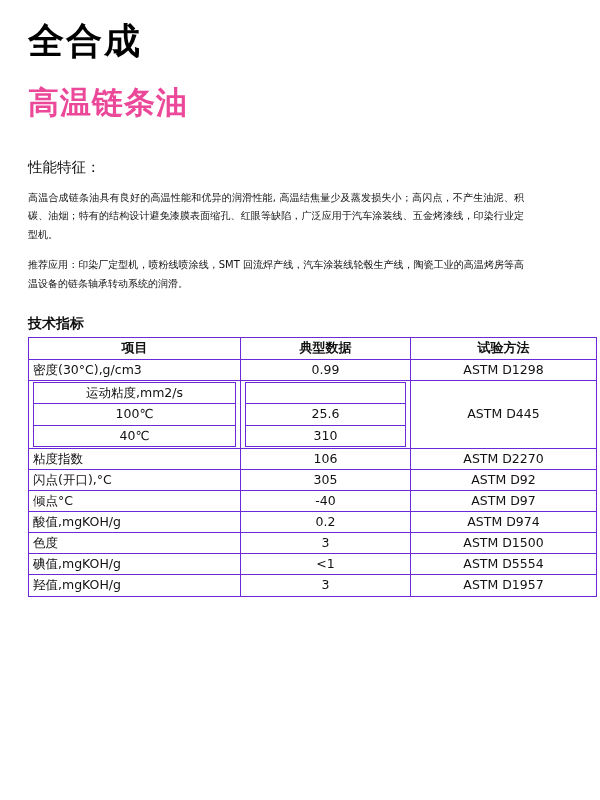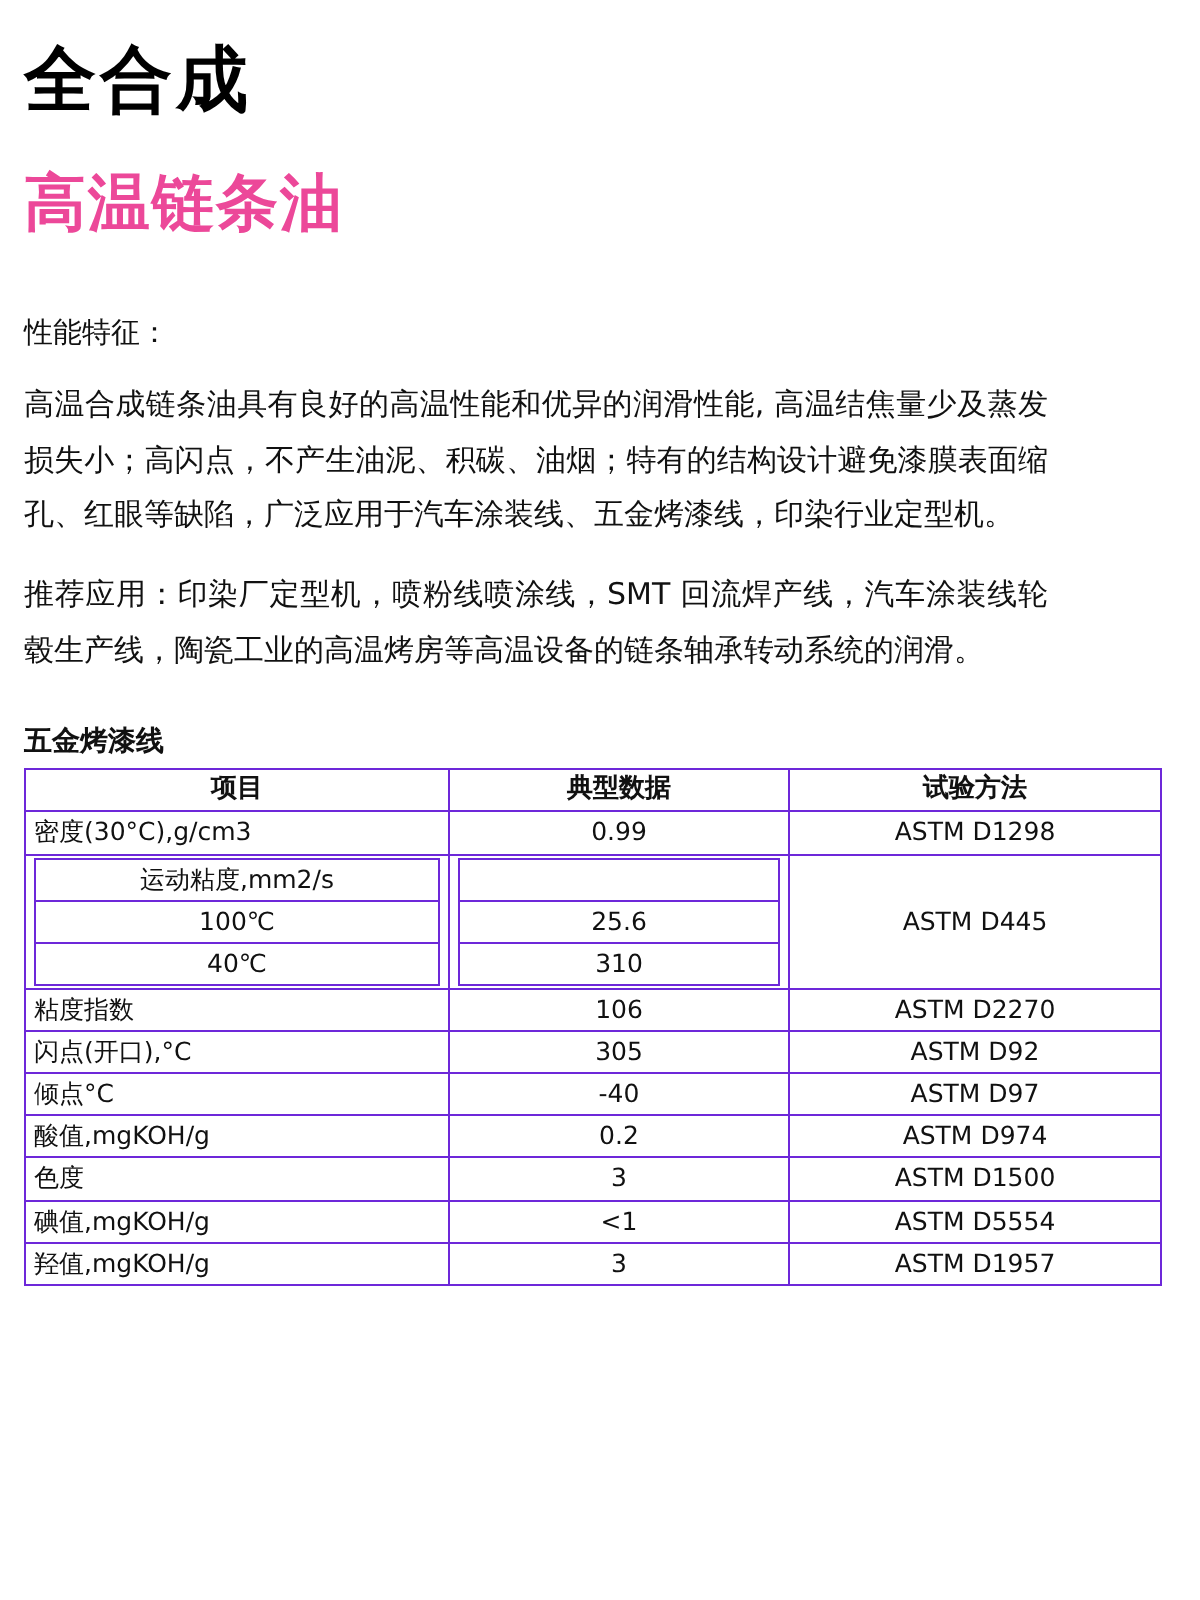--- a/index.html
+++ b/index.html
@@ -12,21 +12,21 @@
     background: #ffffff;
     font-family: "DejaVu Sans", "Liberation Sans", sans-serif;
     color: #111111;
     overflow: hidden;
   }
   .page {
     position: relative;
     width: 544px;
     height: 800px;
     box-sizing: border-box;
-    padding: 14px 16px 0 8px;
+    padding: 14px 16px 0 24px;
   }
   .title-main {
     font-size: 36px;
     font-weight: bold;
     color: #000000;
     letter-spacing: 2px;
     line-height: 1.15;
     margin: 6px 0 0 4px;
   }
   .title-sub {
@@ -37,21 +37,21 @@
     line-height: 1.15;
     margin: 24px 0 0 4px;
   }
   .section-label {
     font-size: 14.5px;
     color: #111111;
     margin: 36px 0 0 4px;
     line-height: 1.5;
   }
   .para {
-    font-size: 15px;
+    font-size: 10px;
     color: #111111;
     line-height: 1.85;
     margin: 10px 4px 0 4px;
     text-align: justify;
   }
   .para2 {
     margin-top: 12px;
   }
   .tech-label {
     font-size: 14px;
@@ -112,21 +112,21 @@
 
   <div class="title-main">全合成</div>
   <div class="title-sub">高温链条油</div>
 
   <div class="section-label">性能特征：</div>
 
   <div class="para">高温合成链条油具有良好的高温性能和优异的润滑性能, 高温结焦量少及蒸发损失小；高闪点，不产生油泥、积碳、油烟；特有的结构设计避免漆膜表面缩孔、红眼等缺陷，广泛应用于汽车涂装线、五金烤漆线，印染行业定型机。</div>
 
   <div class="para para2">推荐应用：印染厂定型机，喷粉线喷涂线，SMT 回流焊产线，汽车涂装线轮毂生产线，陶瓷工业的高温烤房等高温设备的链条轴承转动系统的润滑。</div>
 
-  <div class="tech-label">五金烤漆线</div>
+  <div class="tech-label">技术指标</div>
 
   <table class="spec">
     <colgroup>
       <col class="col-item">
       <col class="col-val">
       <col class="col-method">
     </colgroup>
     <thead>
       <tr>
         <th>项目</th>

